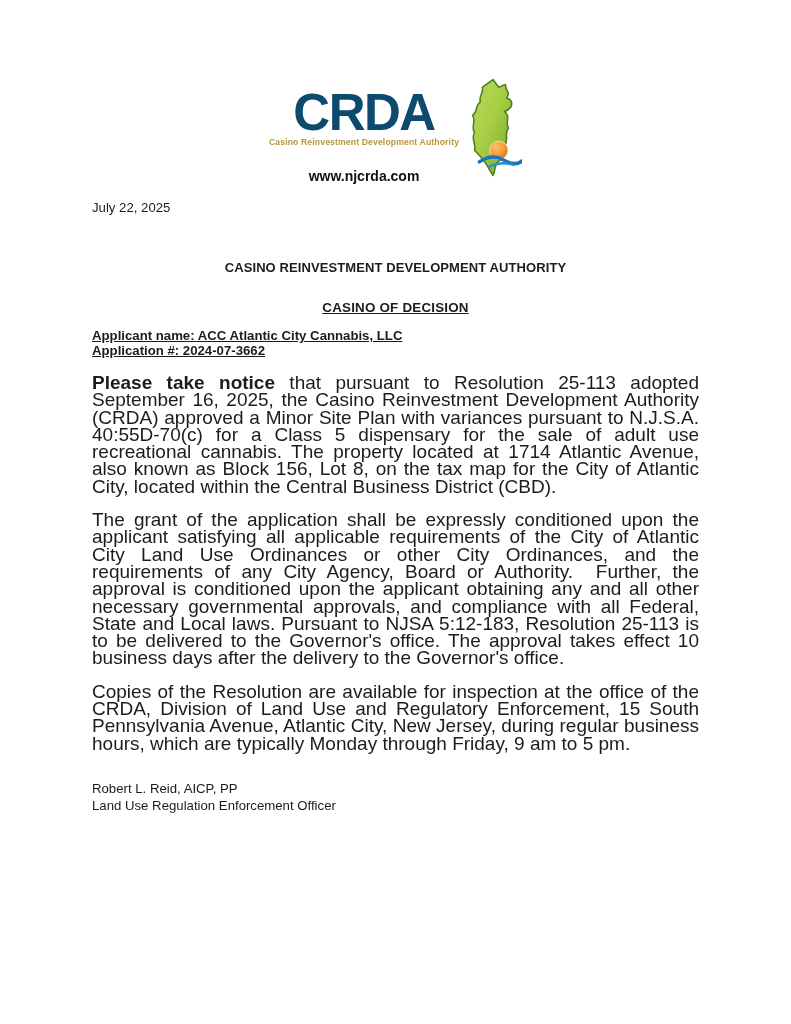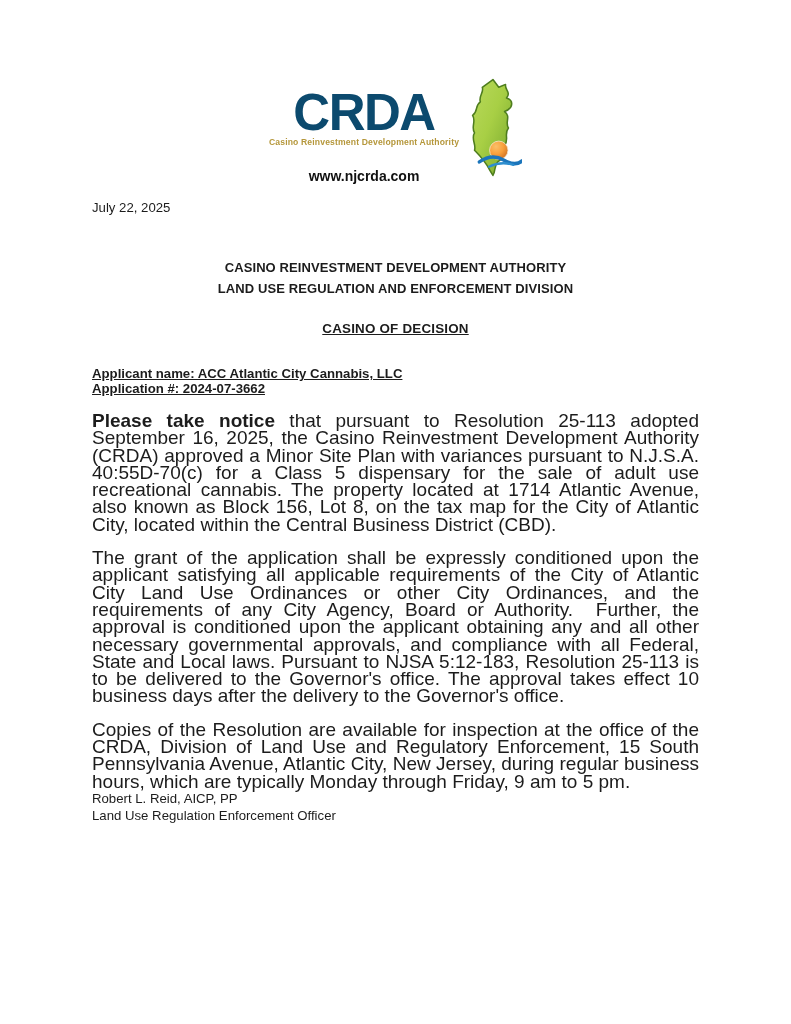--- a/index.html
+++ b/index.html
@@ -59,30 +59,30 @@
     font-weight: 700;
     font-size: 13.4px;
     text-decoration: underline;
     letter-spacing: 0.2px;
   }
   .app-line {
     font-weight: 700;
     font-size: 13.2px;
     text-decoration: underline;
   }
-  .applicant-line { margin-top: 30px; }
+  .applicant-line { margin-top: 13px; }
   .application-line { }
   .para {
     margin-top: 16px;
     font-size: 19px;
     line-height: 17.3px;
     text-align: justify;
   }
   .para .lead { font-weight: 700; }
-  .signature { font-size: 13.2px; line-height: 17.3px; }
+  .signature { margin-top: 28px; font-size: 13.2px; line-height: 17.3px; }
 </style>
 </head>
 <body>
 
 <div class="page">
 
   <div class="logo-row">
     <div class="logo-text">
       <div class="crda-wordmark">CRDA</div>
       <div class="logo-tagline">Casino Reinvestment Development Authority</div>
@@ -121,21 +121,20 @@
       <path d="M30 92 Q 42 86 55 90" fill="none" stroke="#2d8ecf" stroke-width="2.4" stroke-linecap="round"></path>
     </svg>
   </div>
 
   <div class="content">
 
     <div class="date-line">July 22, 2025</div>
 
     <div class="org-heading">
       <div>CASINO REINVESTMENT DEVELOPMENT AUTHORITY</div>
-      <div>LAND USE REGULATION AND ENFORCEMENT DIVISION</div>
     </div>
 
     <div class="notice-title">CASINO OF DECISION</div>
 
     <div class="app-line applicant-line">Applicant name: ACC Atlantic City Cannabis, LLC</div>
 
     <div class="app-line application-line">Application #: 2024-07-3662</div>
 
     <div class="para"><span class="lead">Please take notice</span><span> that pursuant to Resolution 25-113 adopted September 16, 2025, the Casino Reinvestment Development Authority (CRDA) approved a Minor Site Plan with variances pursuant to N.J.S.A. 40:55D-70(c) for a Class 5 dispensary for the sale of adult use recreational cannabis. The property located at 1714 Atlantic Avenue, also known as Block 156, Lot 8, on the tax map for the City of Atlantic City, located within the Central Business District (CBD).</span></div>
 

